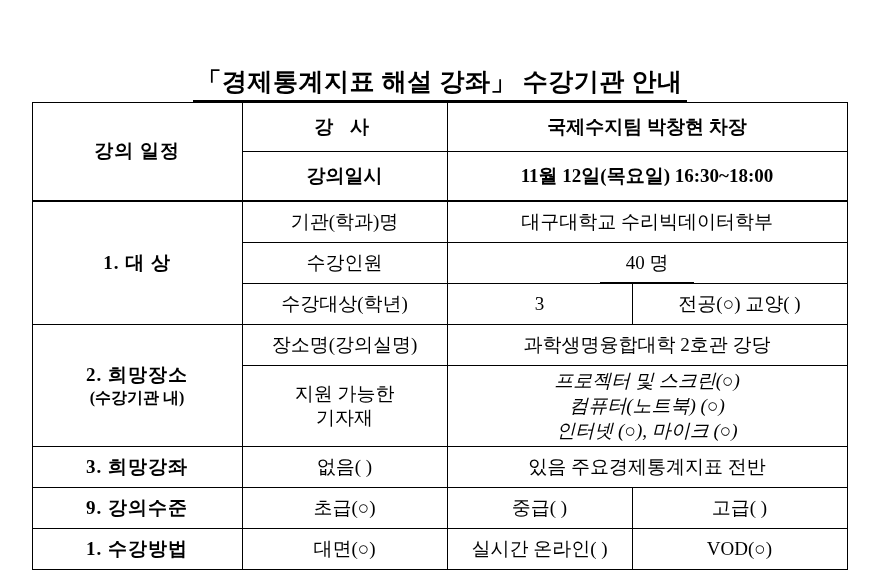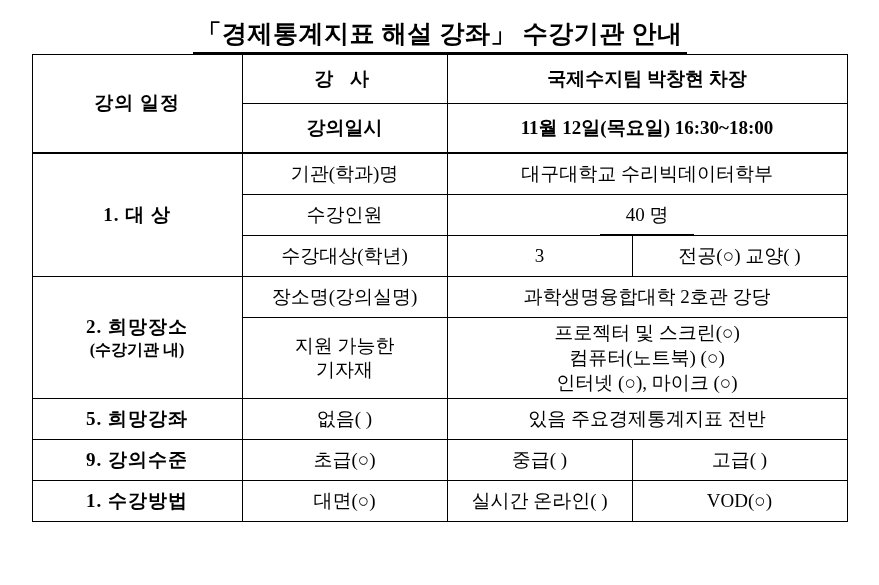--- a/index.html
+++ b/index.html
@@ -16,20 +16,21 @@
   }
   .page {
     position: relative;
     width: 879px;
     height: 585px;
     box-sizing: border-box;
   }
   .title-wrap {
     text-align: center;
     padding-top: 18px;
+    margin-top: 48px;
   }
   .title {
     display: inline-block;
     font-size: 25px;
     font-weight: bold;
     letter-spacing: 0.5px;
     border-bottom: 2px solid #000;
     padding: 0 4px 3px 4px;
     line-height: 1.25;
   }
@@ -71,20 +72,21 @@
   .spaced { letter-spacing: 6px; }
   .underline-val {
     border-bottom: 1.5px solid #000;
     padding: 0 26px 9px 26px;
   }
   .multi {
     text-align: left;
     padding-left: 14px;
     line-height: 1.45;
     font-size: 19px;
+    font-style: italic;
   }
 </style>
 </head>
 <body>
 
 <div class="page">
 
   <div class="title-wrap">
     <div class="title">「경제통계지표 해설 강좌」 수강기관 안내</div>
   </div>
@@ -145,21 +147,21 @@
       <tr>
         <td>지원 가능한<br>기자재</td>
         <td colspan="2" class="multi">
           <div>프로젝터 및 스크린(○)</div>
           <div>컴퓨터(노트북) (○)</div>
           <div>인터넷 (○),  마이크 (○)</div>
         </td>
       </tr>
 
       <tr>
-        <td class="lab">5. 희망강좌</td>
+        <td class="lab">3. 희망강좌</td>
         <td>없음(    )</td>
         <td colspan="2">있음     주요경제통계지표 전반</td>
       </tr>
       <tr>
         <td class="lab">9. 강의수준</td>
         <td>초급(○)</td>
         <td>중급(    )</td>
         <td>고급(    )</td>
       </tr>
       <tr>

